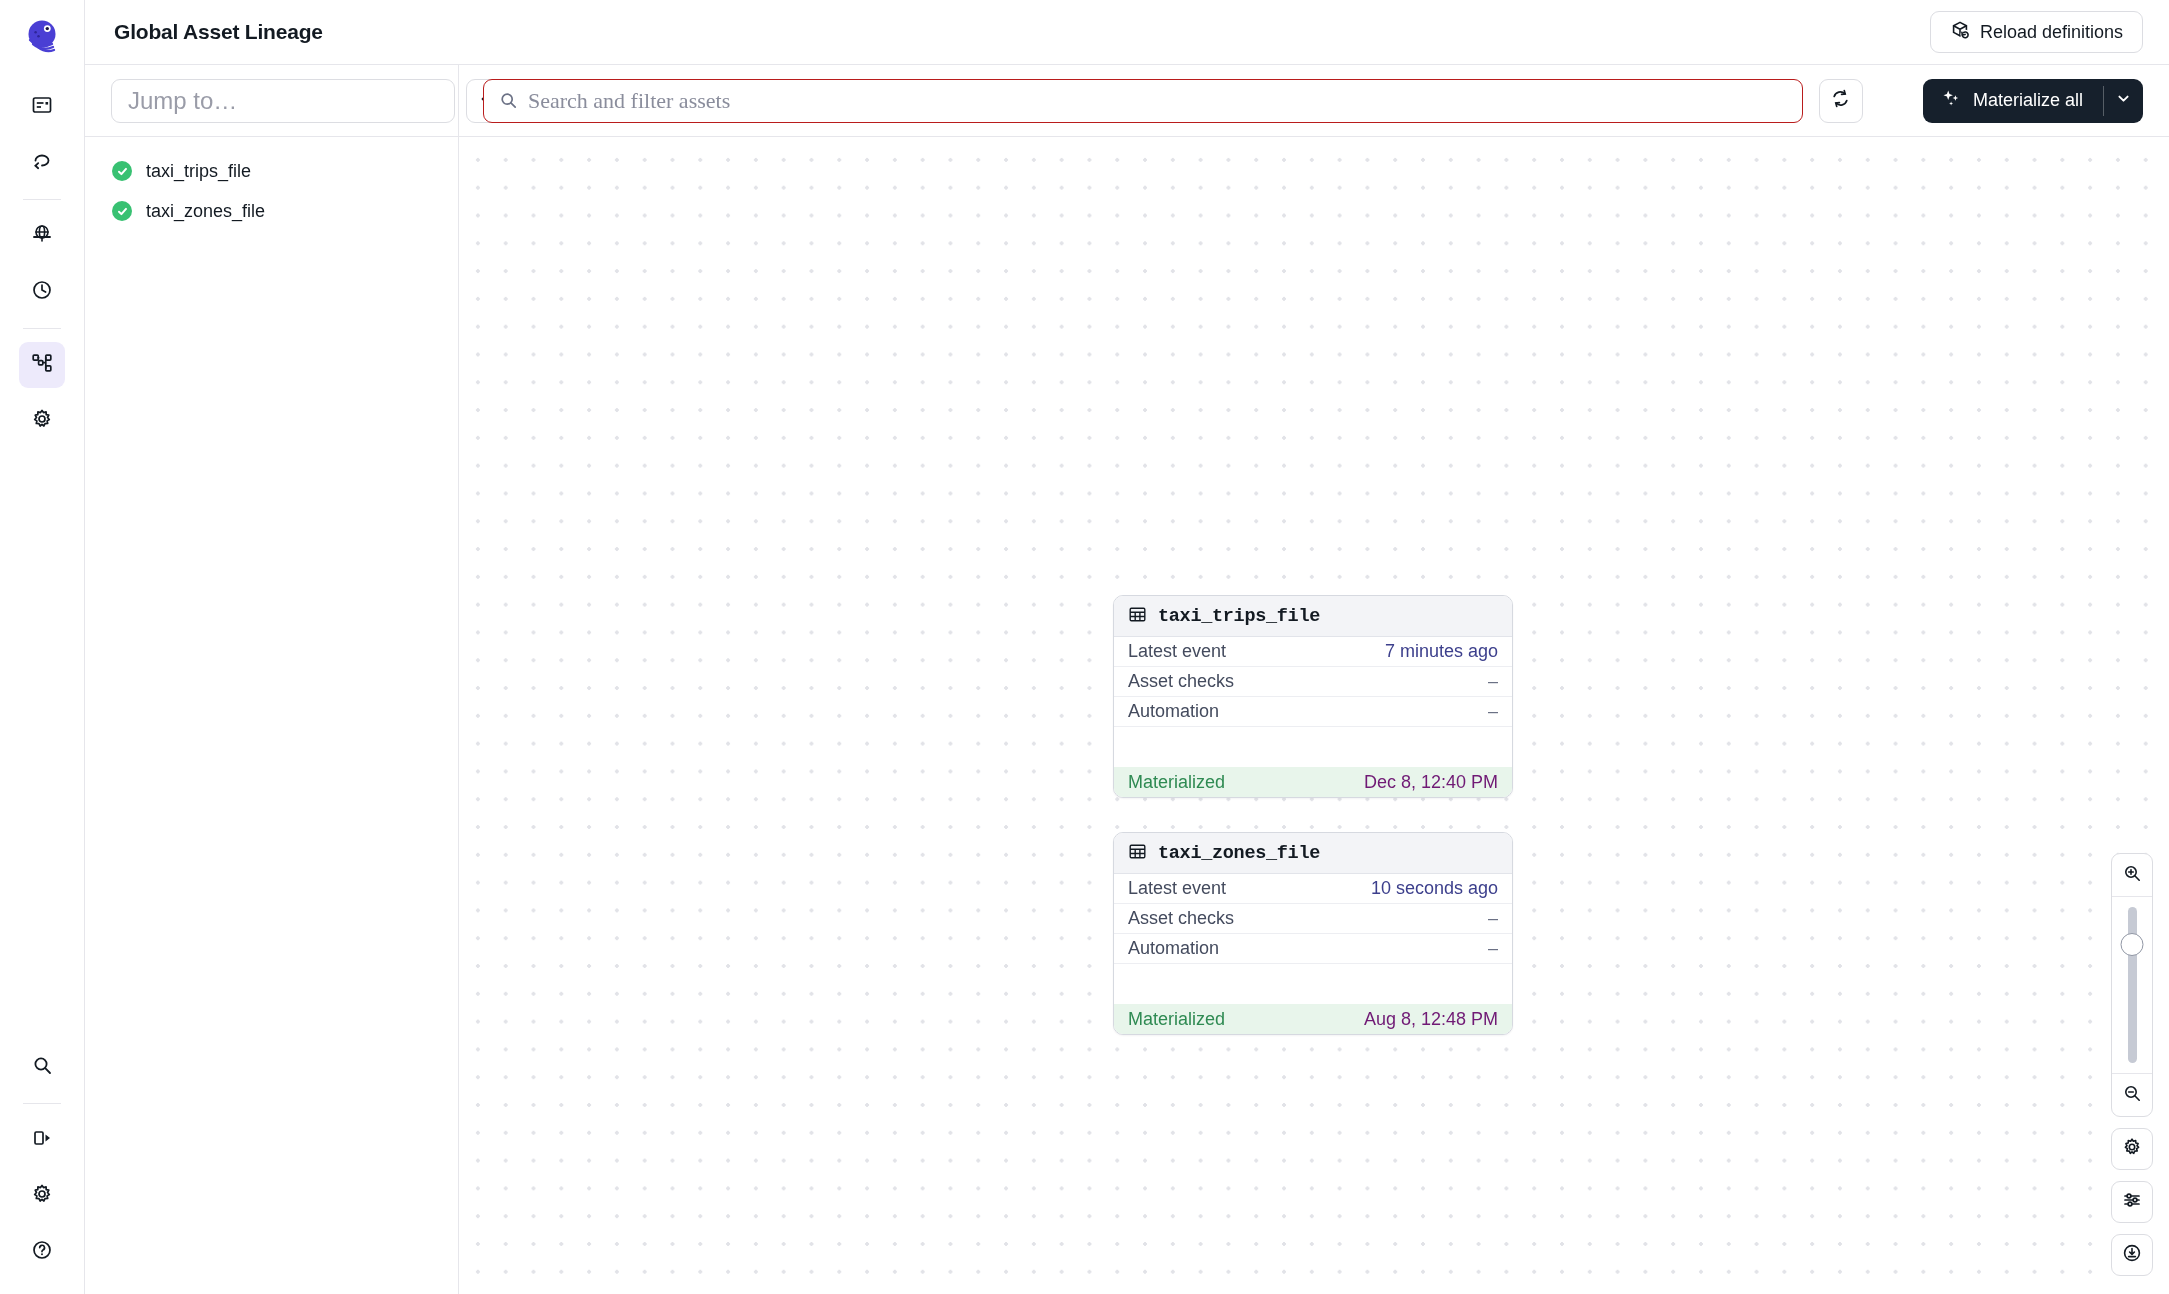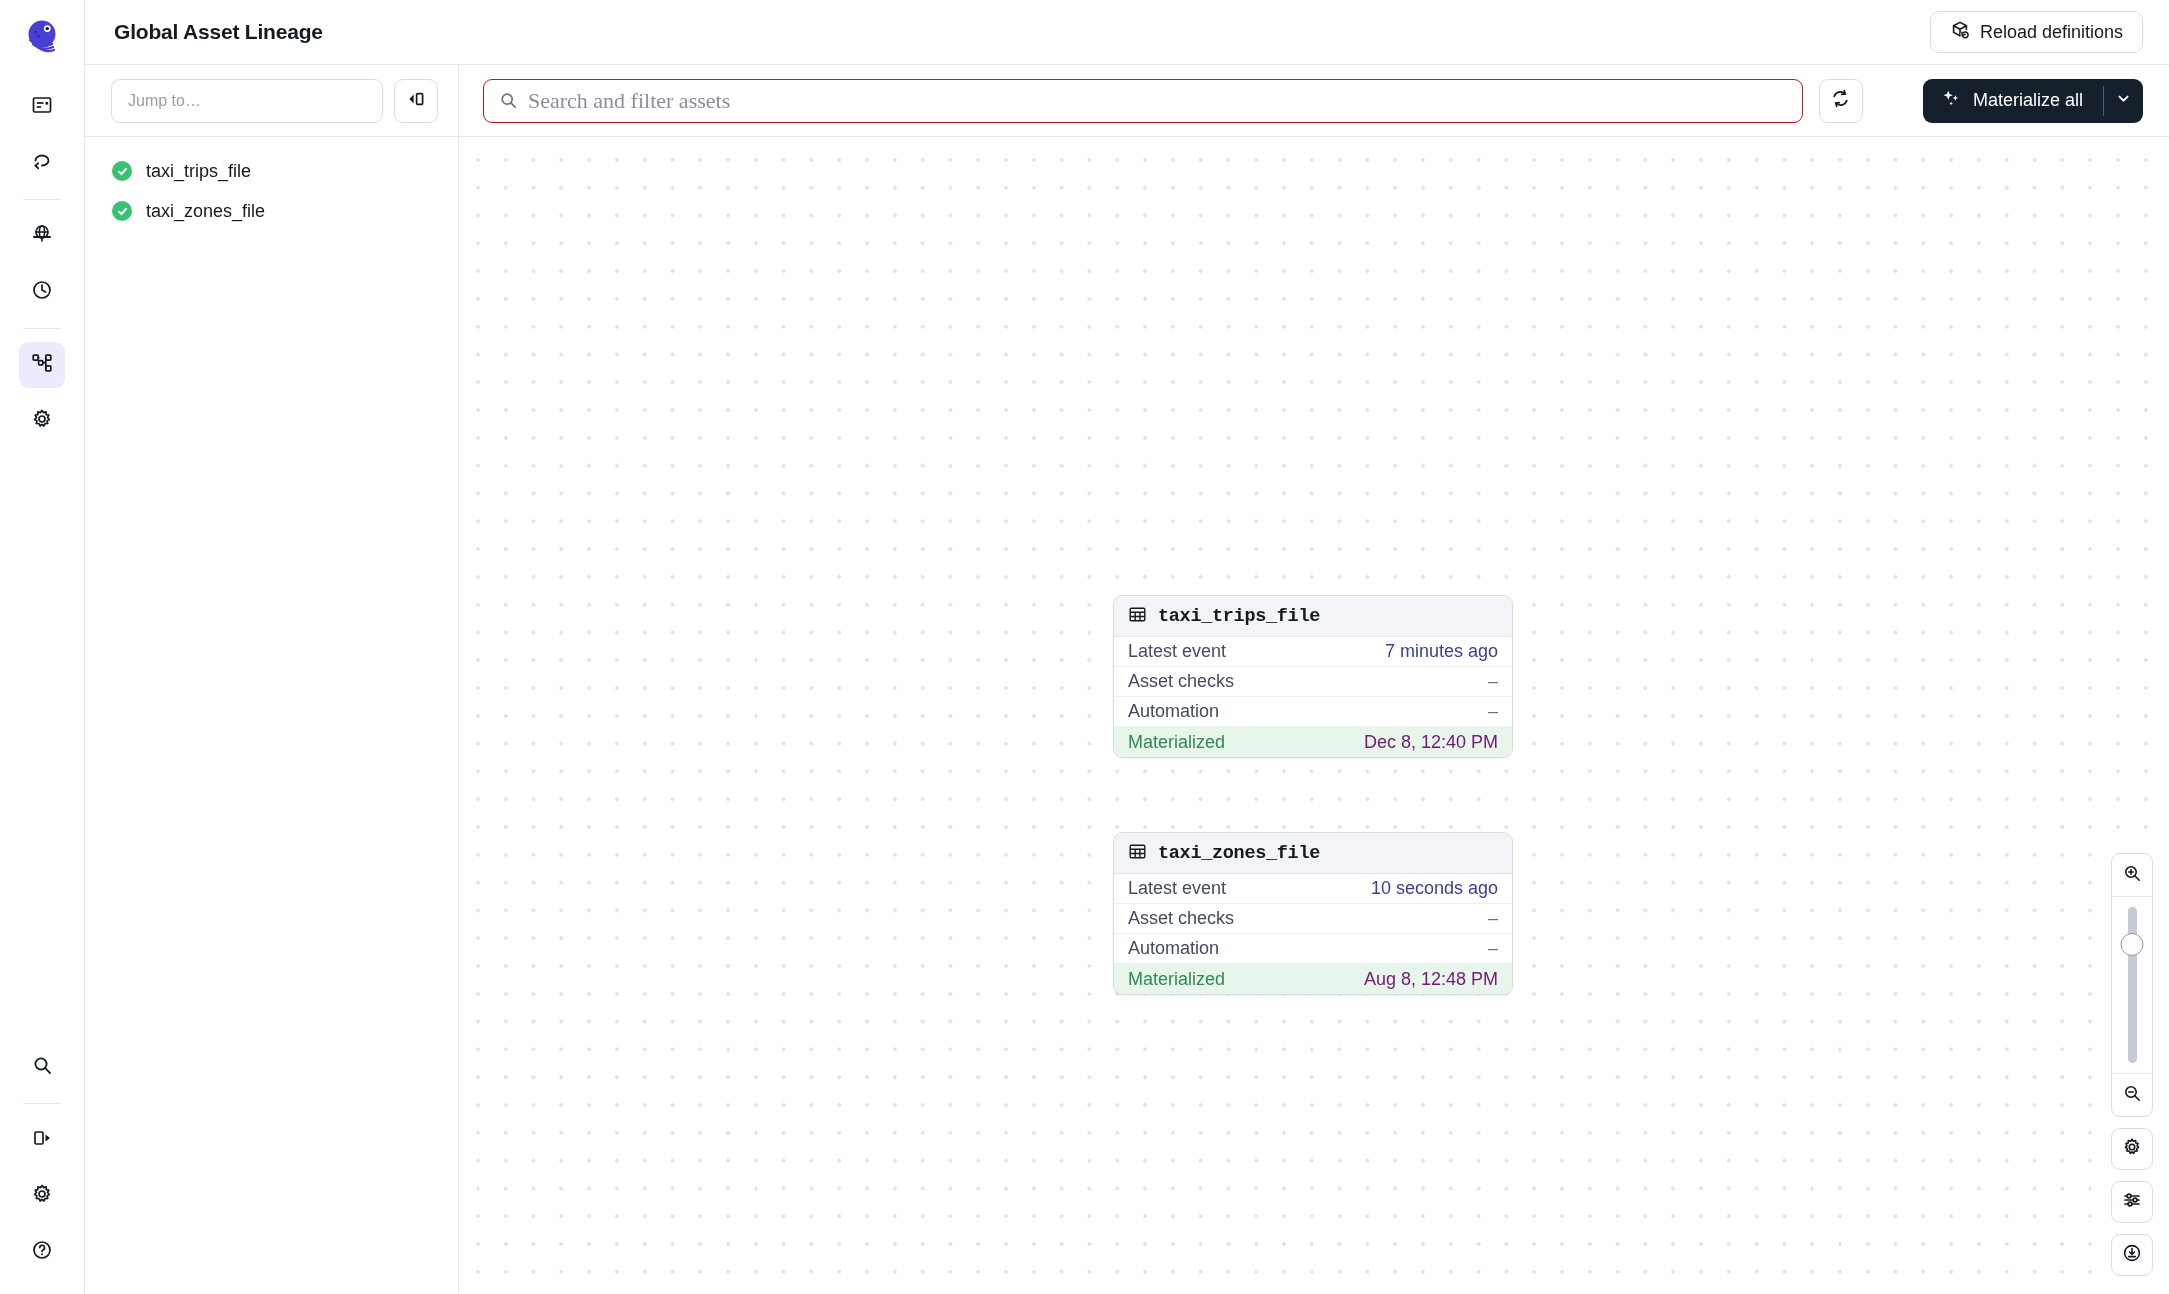--- a/index.html
+++ b/index.html
@@ -61,21 +61,21 @@
     border-bottom: 1px solid #E6E6EB; background: #fff;
   }
   .toolbar-left {
     width: 374px; flex: 0 0 374px;
     height: 72px; display: flex; align-items: center; gap: 11px;
     padding: 0 20px 0 26px;
     border-right: 1px solid #E6E6EB;
   }
   .jump-input {
     flex: 1; height: 44px; border: 1px solid #DCDDE2; border-radius: 9px;
-    padding: 0 16px; font-size: 16px; font-family: "Liberation Sans", sans-serif;
+    padding: 0 16px; font-size: 24px; font-family: "Liberation Sans", sans-serif;
     color: #131A22; background: #fff; outline: none;
   }
   .jump-input::placeholder { color: #9A9CA8; }
   .icon-sq {
     width: 44px; height: 44px; flex: 0 0 44px;
     border: 1px solid #DCDDE2; border-radius: 9px; background: #fff;
     display: flex; align-items: center; justify-content: center; cursor: pointer;
   }
   .toolbar-right {
     flex: 1; display: flex; align-items: center; gap: 16px;
@@ -157,21 +157,21 @@
     font-size: 18.5px; font-weight: 700; color: #131A22; letter-spacing: -0.3px;
   }
   .node-row {
     height: 30px; display:flex; align-items:center; justify-content: space-between;
     padding: 0 14px; font-size: 18px; color: #444B5E;
     border-bottom: 1px solid #EDEEF2;
   }
   .node-row .val { color: #3C3F8C; text-align: center; }
   .node-row .dash { color: #6B7185; }
   .node-row:last-child { border-bottom: none; }
-  .node-row.materialized { background: #E8F5EB; }
+  .node-row.materialized { background: #E8F5EB; margin-top: 40px; }
   .node-row.materialized .lbl { color: #2E8A52; }
   .node-row.materialized .val { color: #701a75; }
 
   
   .zoomstack {
     position: absolute; right: 16px; bottom: 18px;
     display: flex; flex-direction: column; align-items: center; gap: 11px;
   }
   .zoomgroup {
     width: 42px; border: 1px solid #DCDDE2; border-radius: 9px; background: #fff;

